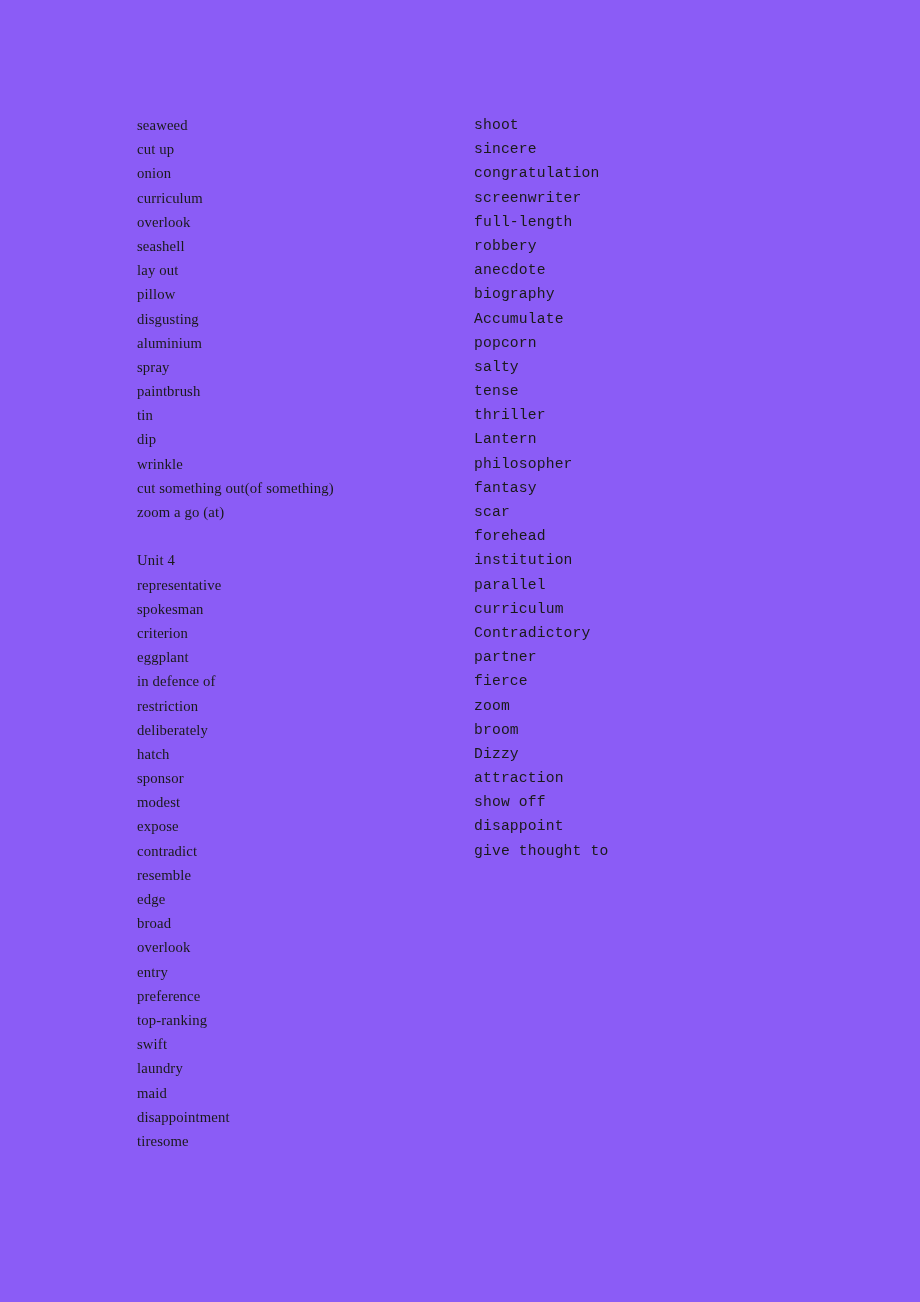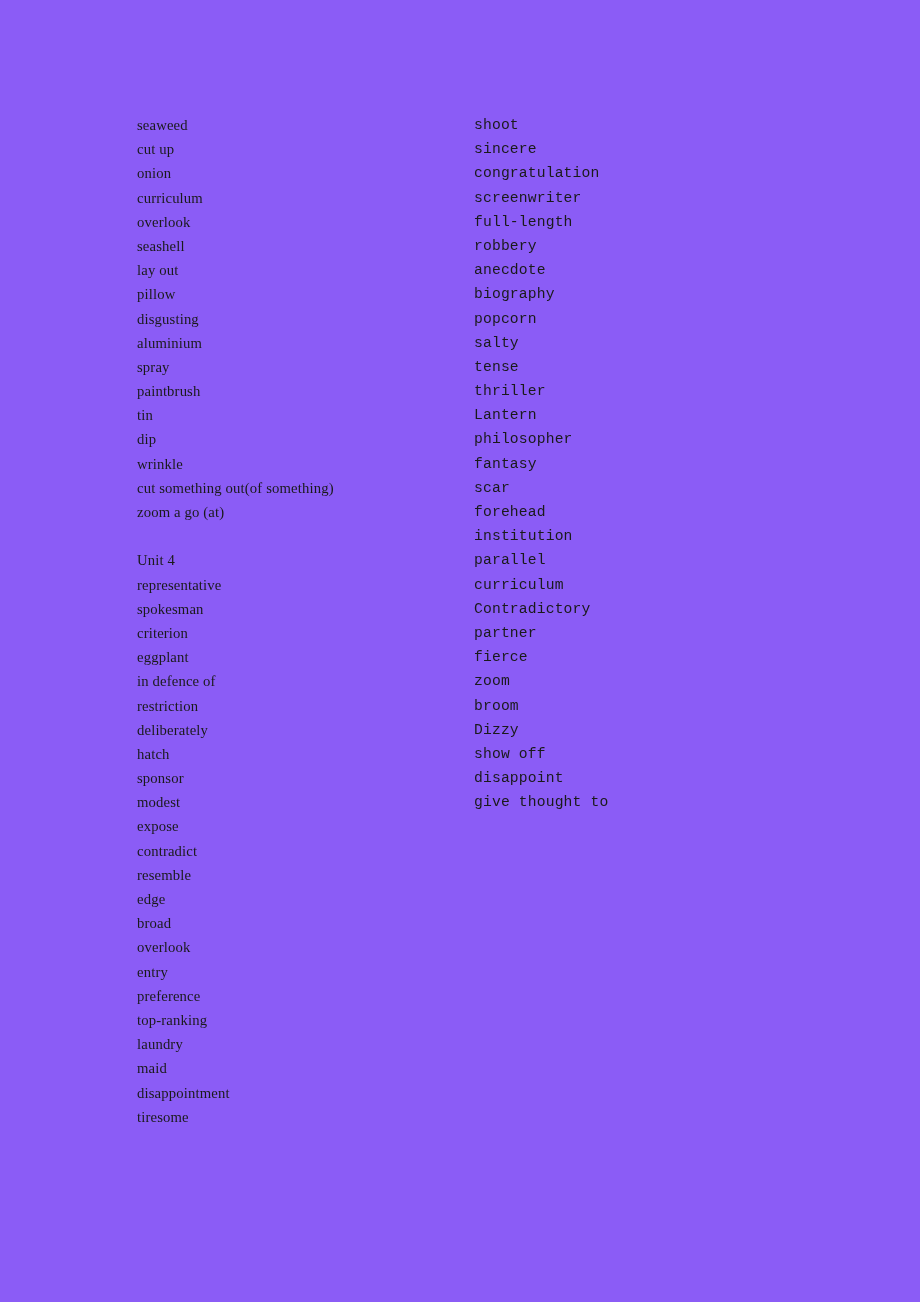--- a/index.html
+++ b/index.html
@@ -86,50 +86,53 @@
         <div class="word-line">modest</div>
         <div class="word-line">expose</div>
         <div class="word-line">contradict</div>
         <div class="word-line">resemble</div>
         <div class="word-line">edge</div>
         <div class="word-line">broad</div>
         <div class="word-line">overlook</div>
         <div class="word-line">entry</div>
         <div class="word-line">preference</div>
         <div class="word-line">top-ranking</div>
+        <div class="word-line">swift</div>
         <div class="word-line">laundry</div>
         <div class="word-line">maid</div>
         <div class="word-line">disappointment</div>
         <div class="word-line">tiresome</div>
       </div>
     <div class="col col-right" id="right-column">
         <div class="word-line">shoot</div>
         <div class="word-line">sincere</div>
         <div class="word-line">congratulation</div>
         <div class="word-line">screenwriter</div>
         <div class="word-line">full-length</div>
         <div class="word-line">robbery</div>
         <div class="word-line">anecdote</div>
         <div class="word-line">biography</div>
+        <div class="word-line">Accumulate</div>
         <div class="word-line">popcorn</div>
         <div class="word-line">salty</div>
         <div class="word-line">tense</div>
         <div class="word-line">thriller</div>
         <div class="word-line">Lantern</div>
         <div class="word-line">philosopher</div>
         <div class="word-line">fantasy</div>
         <div class="word-line">scar</div>
         <div class="word-line">forehead</div>
         <div class="word-line">institution</div>
         <div class="word-line">parallel</div>
         <div class="word-line">curriculum</div>
         <div class="word-line">Contradictory</div>
         <div class="word-line">partner</div>
         <div class="word-line">fierce</div>
         <div class="word-line">zoom</div>
         <div class="word-line">broom</div>
         <div class="word-line">Dizzy</div>
+        <div class="word-line">attraction</div>
         <div class="word-line">show off</div>
         <div class="word-line">disappoint</div>
         <div class="word-line">give thought to</div>
       </div>
   </div>
 </div>
 
 </body></html>

